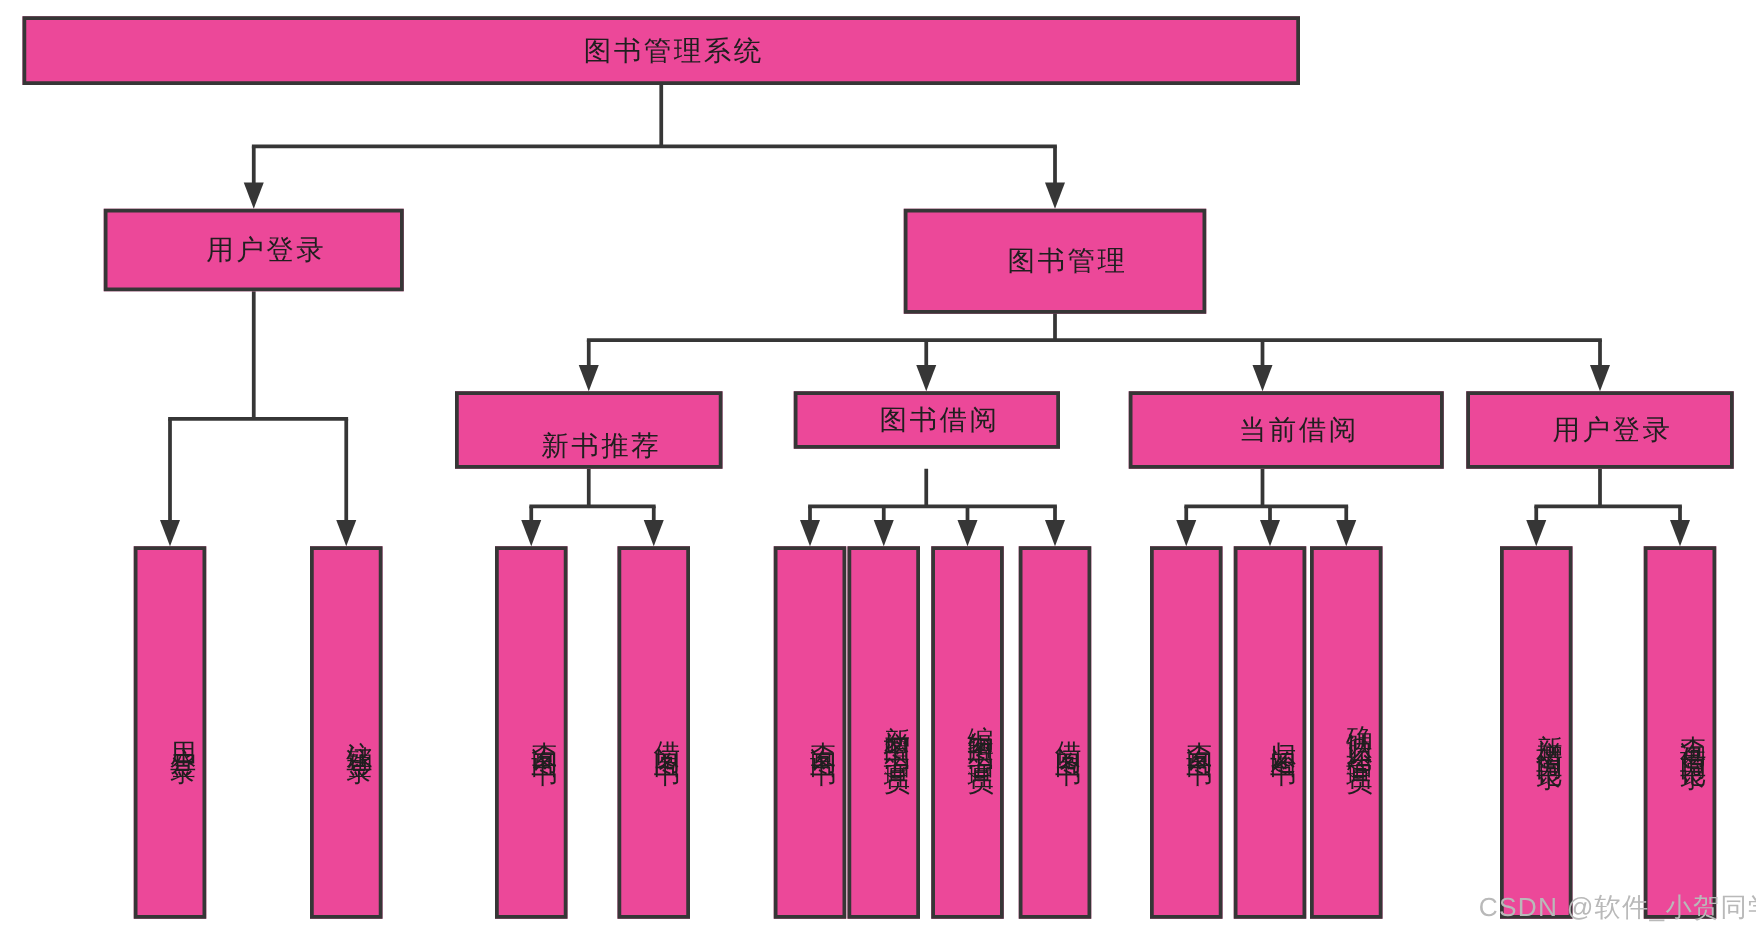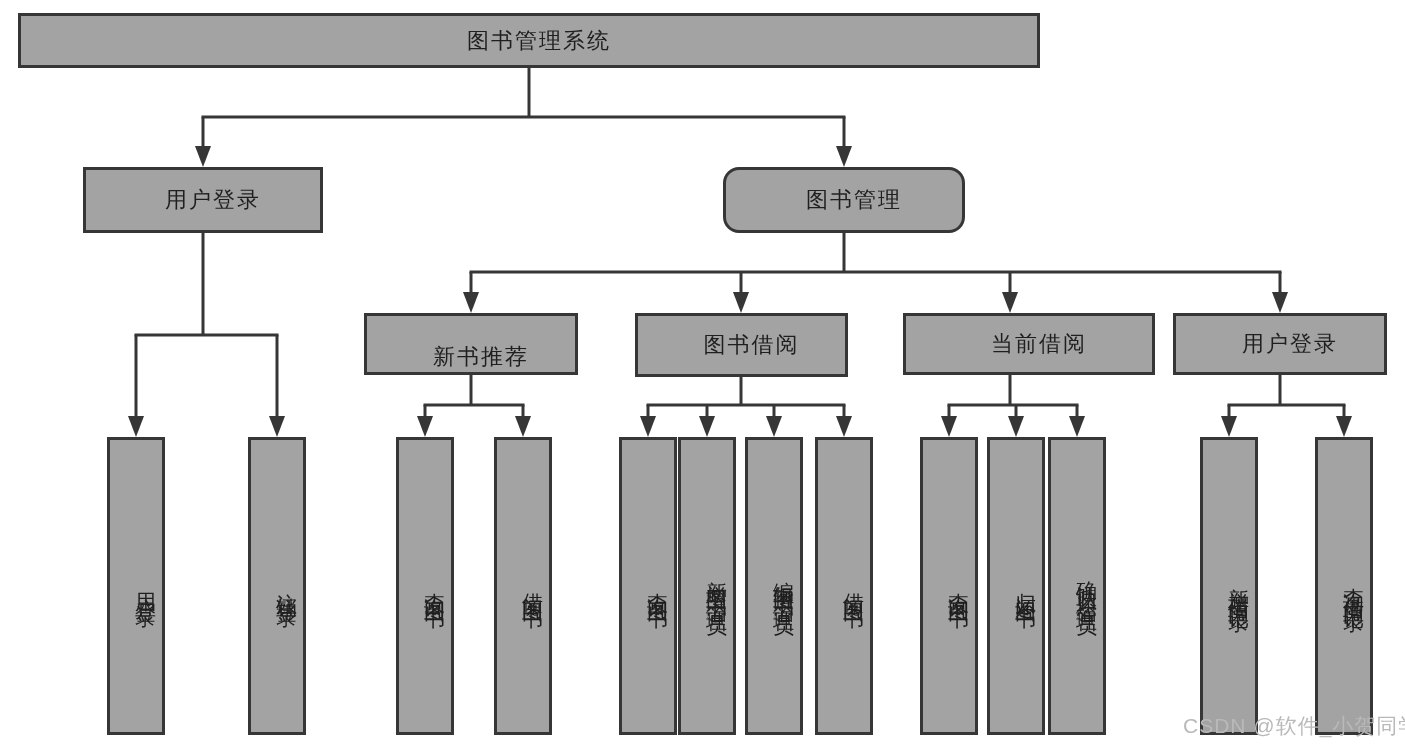--- a/index.html
+++ b/index.html
@@ -18,21 +18,21 @@
   #connectors {
     position: absolute;
     left: 0;
     top: 0;
     pointer-events: none;
   }
   .box {
     position: absolute;
     box-sizing: border-box;
     border: 3px solid #363636;
-    background: #a3a3a3;
+    background: #ec4899;
     display: flex;
     align-items: center;
     justify-content: center;
     color: #1f1f1f;
     padding-left: 20px;
   }
   .box.h span {
     font-size: 22px;
     letter-spacing: 2px;
     white-space: nowrap;
@@ -114,28 +114,28 @@
       <polygon points="1336,416 1352,416 1344,437" fill="#363636"></polygon>
     </svg>
 
   <div class="box h" style="left:18px; top:13px; width:1022px; height:55px;">
     <span>图书管理系统</span>
   </div>
 
   <div class="box h" style="left:83px; top:167px; width:240px; height:66px;">
     <span>用户登录</span>
   </div>
-  <div class="box h" style="left:723px; top:167px; width:242px; height:66px;border-radius:16px;">
+  <div class="box h" style="left:723px; top:167px; width:242px; height:84px;">
     <span>图书管理</span>
   </div>
 
   <div class="box h" style="left:364px; top:313px; width:214px; height:62px;align-items:flex-end;">
     <span>新书推荐</span>
   </div>
-  <div class="box h" style="left:635px; top:313px; width:213px; height:64px;justify-content:center;">
+  <div class="box h" style="left:635px; top:313px; width:213px; height:46px;justify-content:center;">
     <span>图书借阅</span>
   </div>
   <div class="box h" style="left:903px; top:313px; width:252px; height:62px;">
     <span>当前借阅</span>
   </div>
   <div class="box h" style="left:1173px; top:313px; width:214px; height:62px;">
     <span>用户登录</span>
   </div>
 
   <div class="box vert" style="left:107px; top:437px; width:58px; height:298px;">

